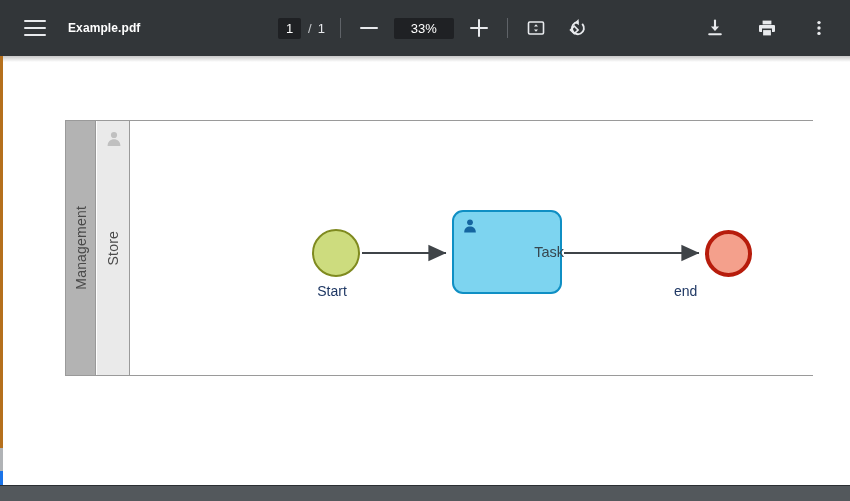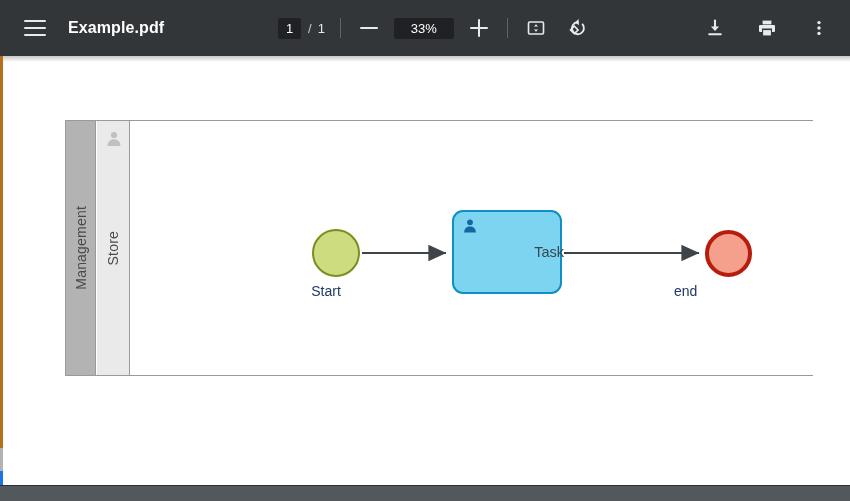--- a/index.html
+++ b/index.html
@@ -85,21 +85,21 @@
   .hamburger span {
     display: block;
     height: 2px;
     width: 22px;
     background: #e8eaed;
     border-radius: 1px;
   }
 
   .doc-title {
     color: #ffffff;
-    font-size: 16px;
+    font-size: 12px;
     font-weight: bold;
     letter-spacing: 0.1px;
     white-space: nowrap;
     text-align: center;
   }
 
   .page-box {
     background: #1f2124;
     color: #ffffff;
     font-size: 13px;
@@ -308,21 +308,21 @@
     top: 108px;
     width: 48px;
     height: 48px;
     border-radius: 50%;
     background: #cddc7e;
     border: 2px solid #7f8a1f;
     box-sizing: border-box;
   }
   .start-label {
     position: absolute;
-    left: 140px;
+    left: 146px;
     top: 162px;
     width: 110px;
     text-align: center;
     font-size: 14px;
     color: #1f3864;
   }
 
   
   .task-node {
     position: absolute;

